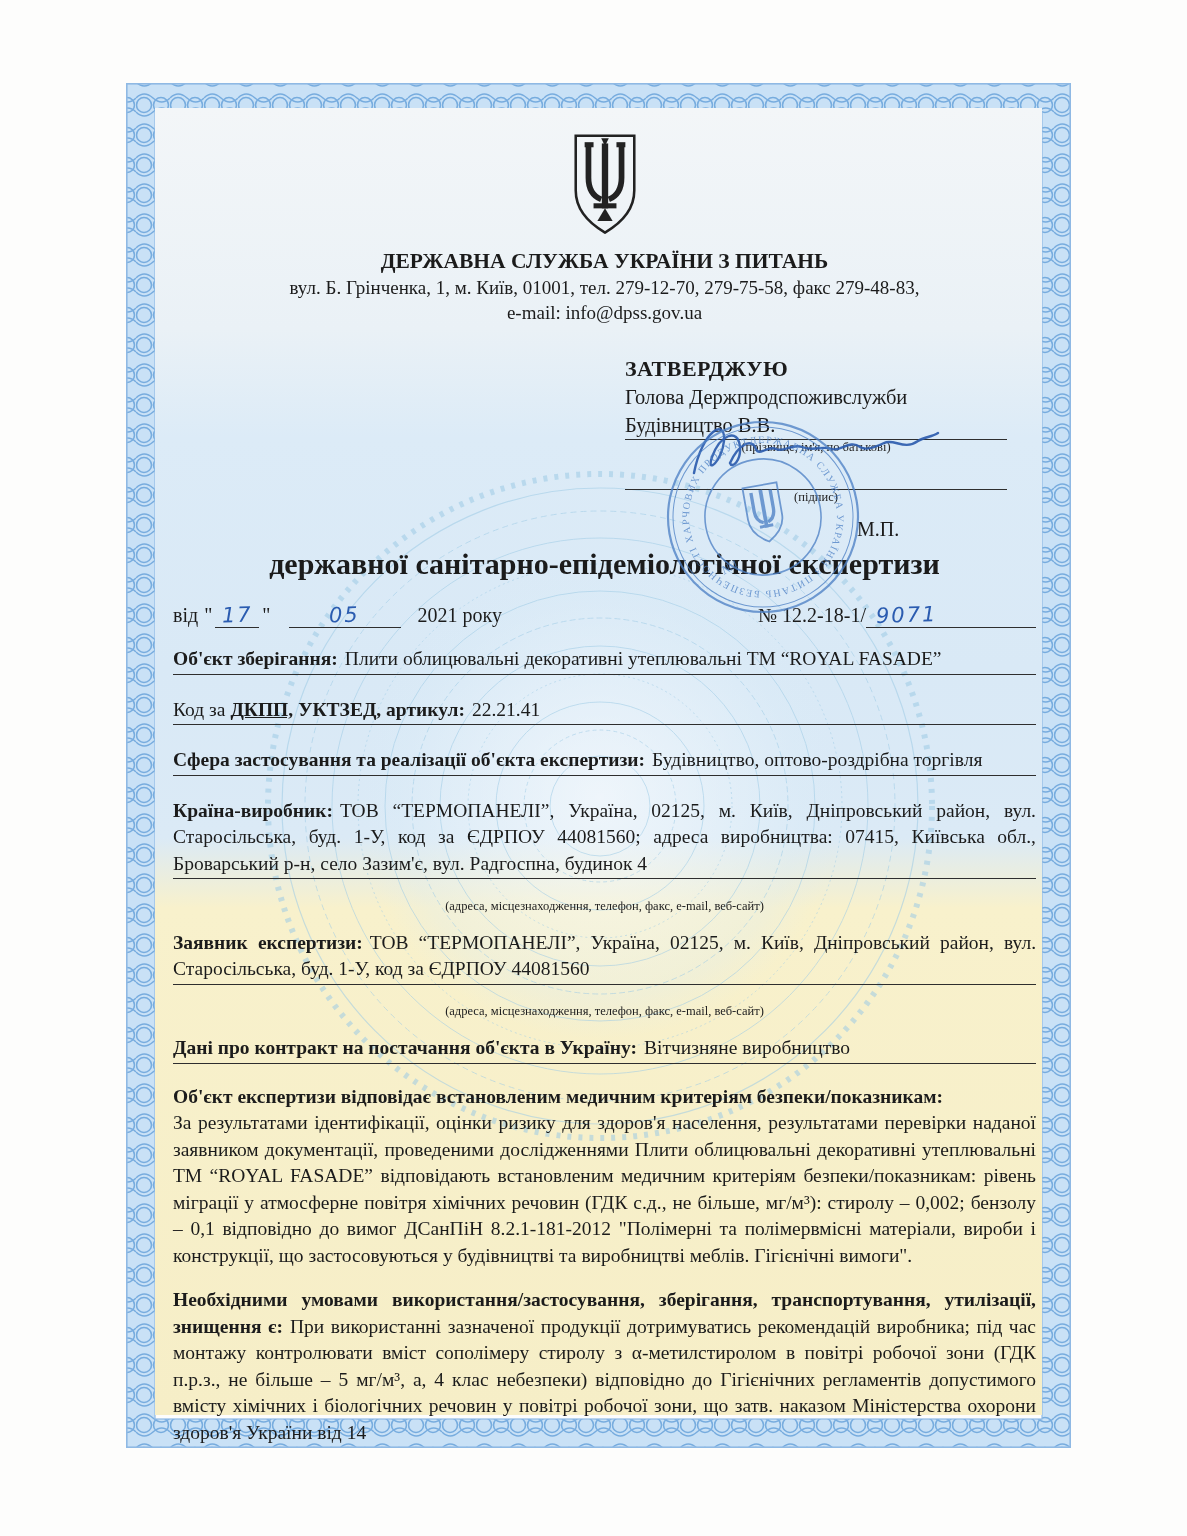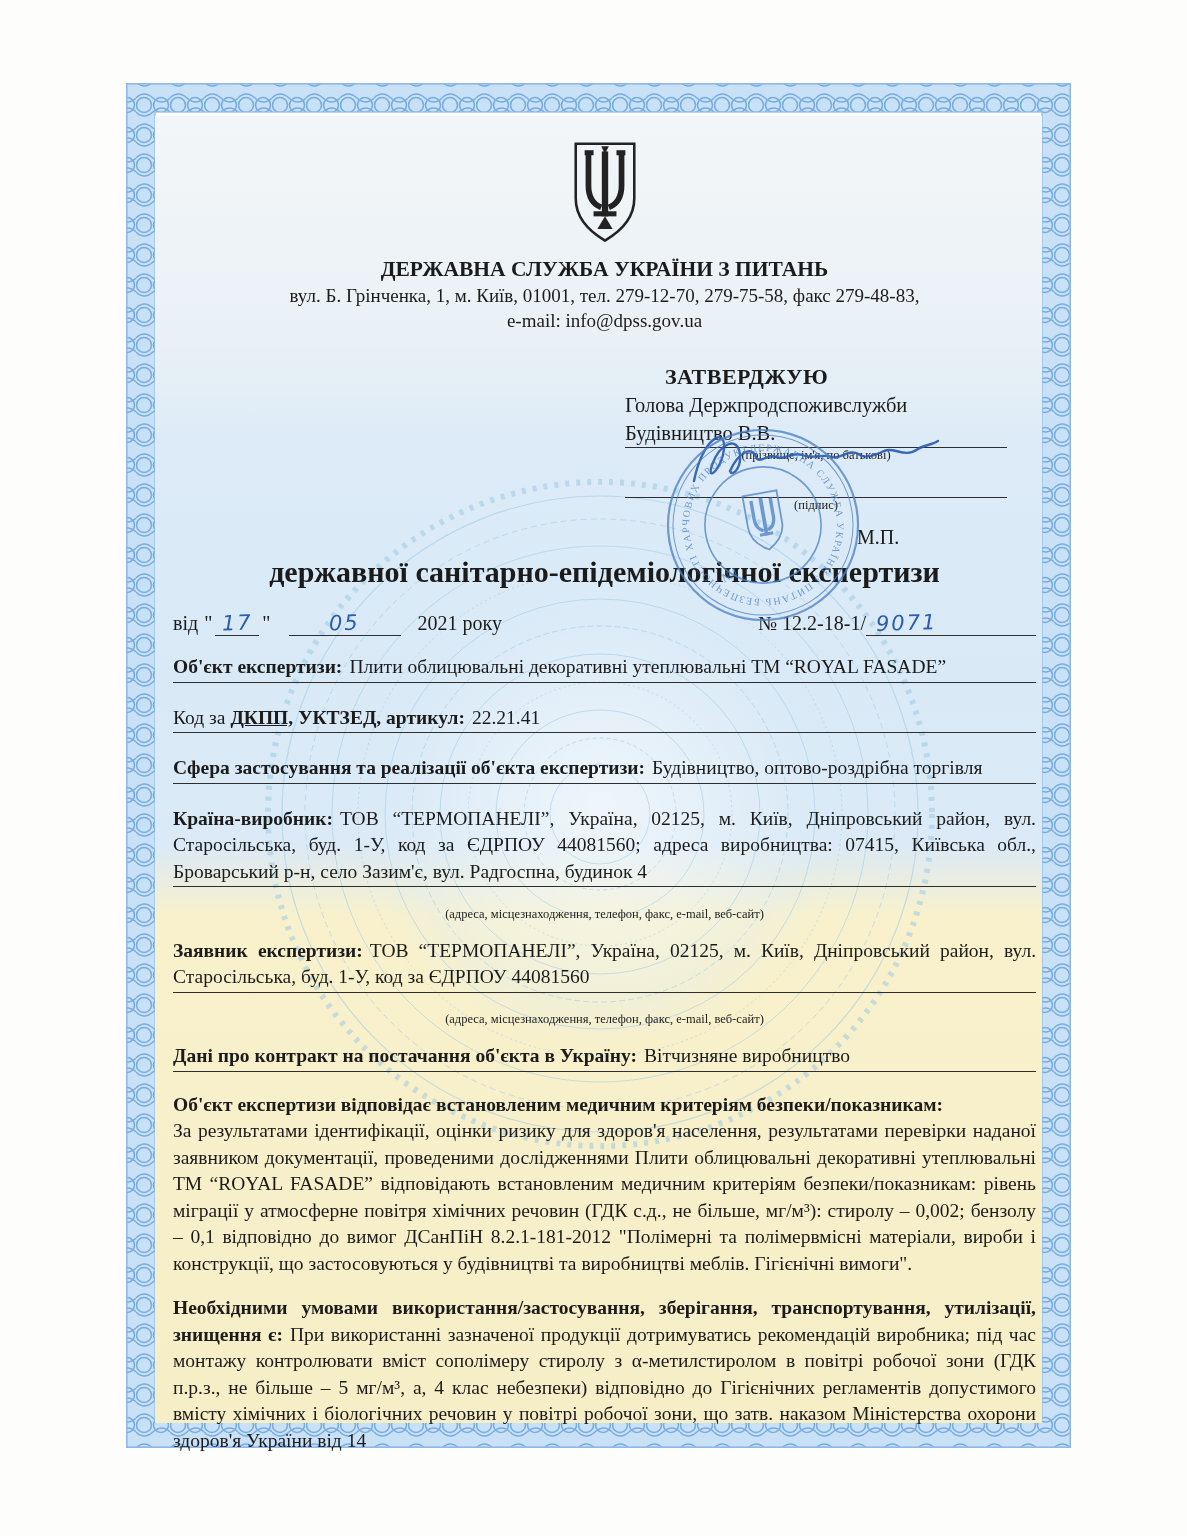--- a/index.html
+++ b/index.html
@@ -1,30 +1,30 @@
 <!DOCTYPE html>
 <html><head>
 <meta charset="utf-8">
 <style>
   html,body{margin:0;padding:0;background:#ffffff;}
   .page{position:relative;width:1187px;height:1536px;background:#fdfdfc;overflow:hidden;
         font-family:"Liberation Serif", serif;color:#1b1b1b;}
   .frame{position:absolute;left:0;top:0;}
-  .doc{position:absolute;left:155px;top:116px;width:887px;height:1307px;box-sizing:border-box;
+  .doc{position:absolute;left:155px;top:108px;width:887px;height:1307px;box-sizing:border-box;
        padding:14px 6px 0 18px;
        background:
          radial-gradient(circle 335px at 445px 690px, rgba(255,255,255,.55), rgba(220,237,248,.25) 60%, rgba(220,237,248,0) 72%),
          linear-gradient(to bottom,#f3f6f8 0px,#eaf1f6 220px,#dcebf7 330px,#d9e9f6 560px,#dbeaf6 730px,#f8f1cc 800px,#f6eec7 1307px);}
   .rosette{position:absolute;left:95px;top:348px;pointer-events:none;}
   .content{position:relative;z-index:2;}
   .emblem{width:96px;height:112px;margin:10px auto 4px;}
   .org{font-size:21.5px;font-weight:bold;text-align:center;line-height:27px;}
   .addr{font-size:19px;text-align:center;line-height:25px;}
   .approval{position:relative;margin:30px 0 0 452px;width:382px;font-size:20.5px;line-height:28px;}
-  .approve-label{font-weight:bold;font-size:22px;letter-spacing:.5px;margin-left:40px;}
+  .approve-label{font-weight:bold;font-size:22px;letter-spacing:.5px;}
   .on-rule{border-bottom:1.4px solid #2e2e2e;}
   .small-cap{font-size:12.5px;text-align:center;line-height:15px;color:#222;}
   .sig-space{height:34px;border-bottom:1.4px solid #2e2e2e;}
   .mp{font-size:20px;margin:10px 0 0 232px;}
   .signature{position:absolute;left:55px;top:52px;z-index:3;pointer-events:none;}
   .stamp{position:absolute;left:38px;top:62px;opacity:.78;transform:rotate(-10deg);z-index:3;pointer-events:none;}
   .title-main{font-size:27px;font-weight:bold;text-align:center;margin-top:26px;letter-spacing:1px;}
   .title-sub{font-size:30px;font-weight:bold;text-align:center;margin-top:4px;}
   .meta{display:flex;justify-content:space-between;align-items:flex-end;font-size:20px;margin-top:22px;}
   .hand{font-family:"DejaVu Sans",sans-serif;font-style:italic;color:#2b5cb0;font-size:21px;
@@ -154,21 +154,21 @@
           <span class="q">"</span><span class="slot slot-day"><span class="hand">17</span></span><span class="q">"</span>
           <span class="slot slot-month"><span class="hand">05</span></span>
           <span>2021 року</span>
         </div>
         <div>
           <span>№ 12.2-18-1/</span><span class="slot slot-num"><span class="hand">9071</span></span>
         </div>
       </div>
 
       <p class="field" style="margin-top:18px">
-        <span class="lbl">Об'єкт експертизи:</span><span>Плити облицювальні декоративні утеплювальні ТМ “ROYAL FASADE”</span>
+        <span class="lbl">Об'єкт зберігання:</span><span>Плити облицювальні декоративні утеплювальні ТМ “ROYAL FASADE”</span>
       </p>
 
 
       <p class="field" style="margin-top:22px">
         <span class="lbl-p">Код за</span><span class="lbl-u">ДКПП,</span><span class="lbl">УКТЗЕД, артикул:</span><span>22.21.41</span>
       </p>
 
       <p class="field" style="margin-top:22px">
         <span class="lbl">Сфера застосування та реалізації об'єкта експертизи:</span><span>Будівництво, оптово-роздрібна торгівля</span>
       </p>

